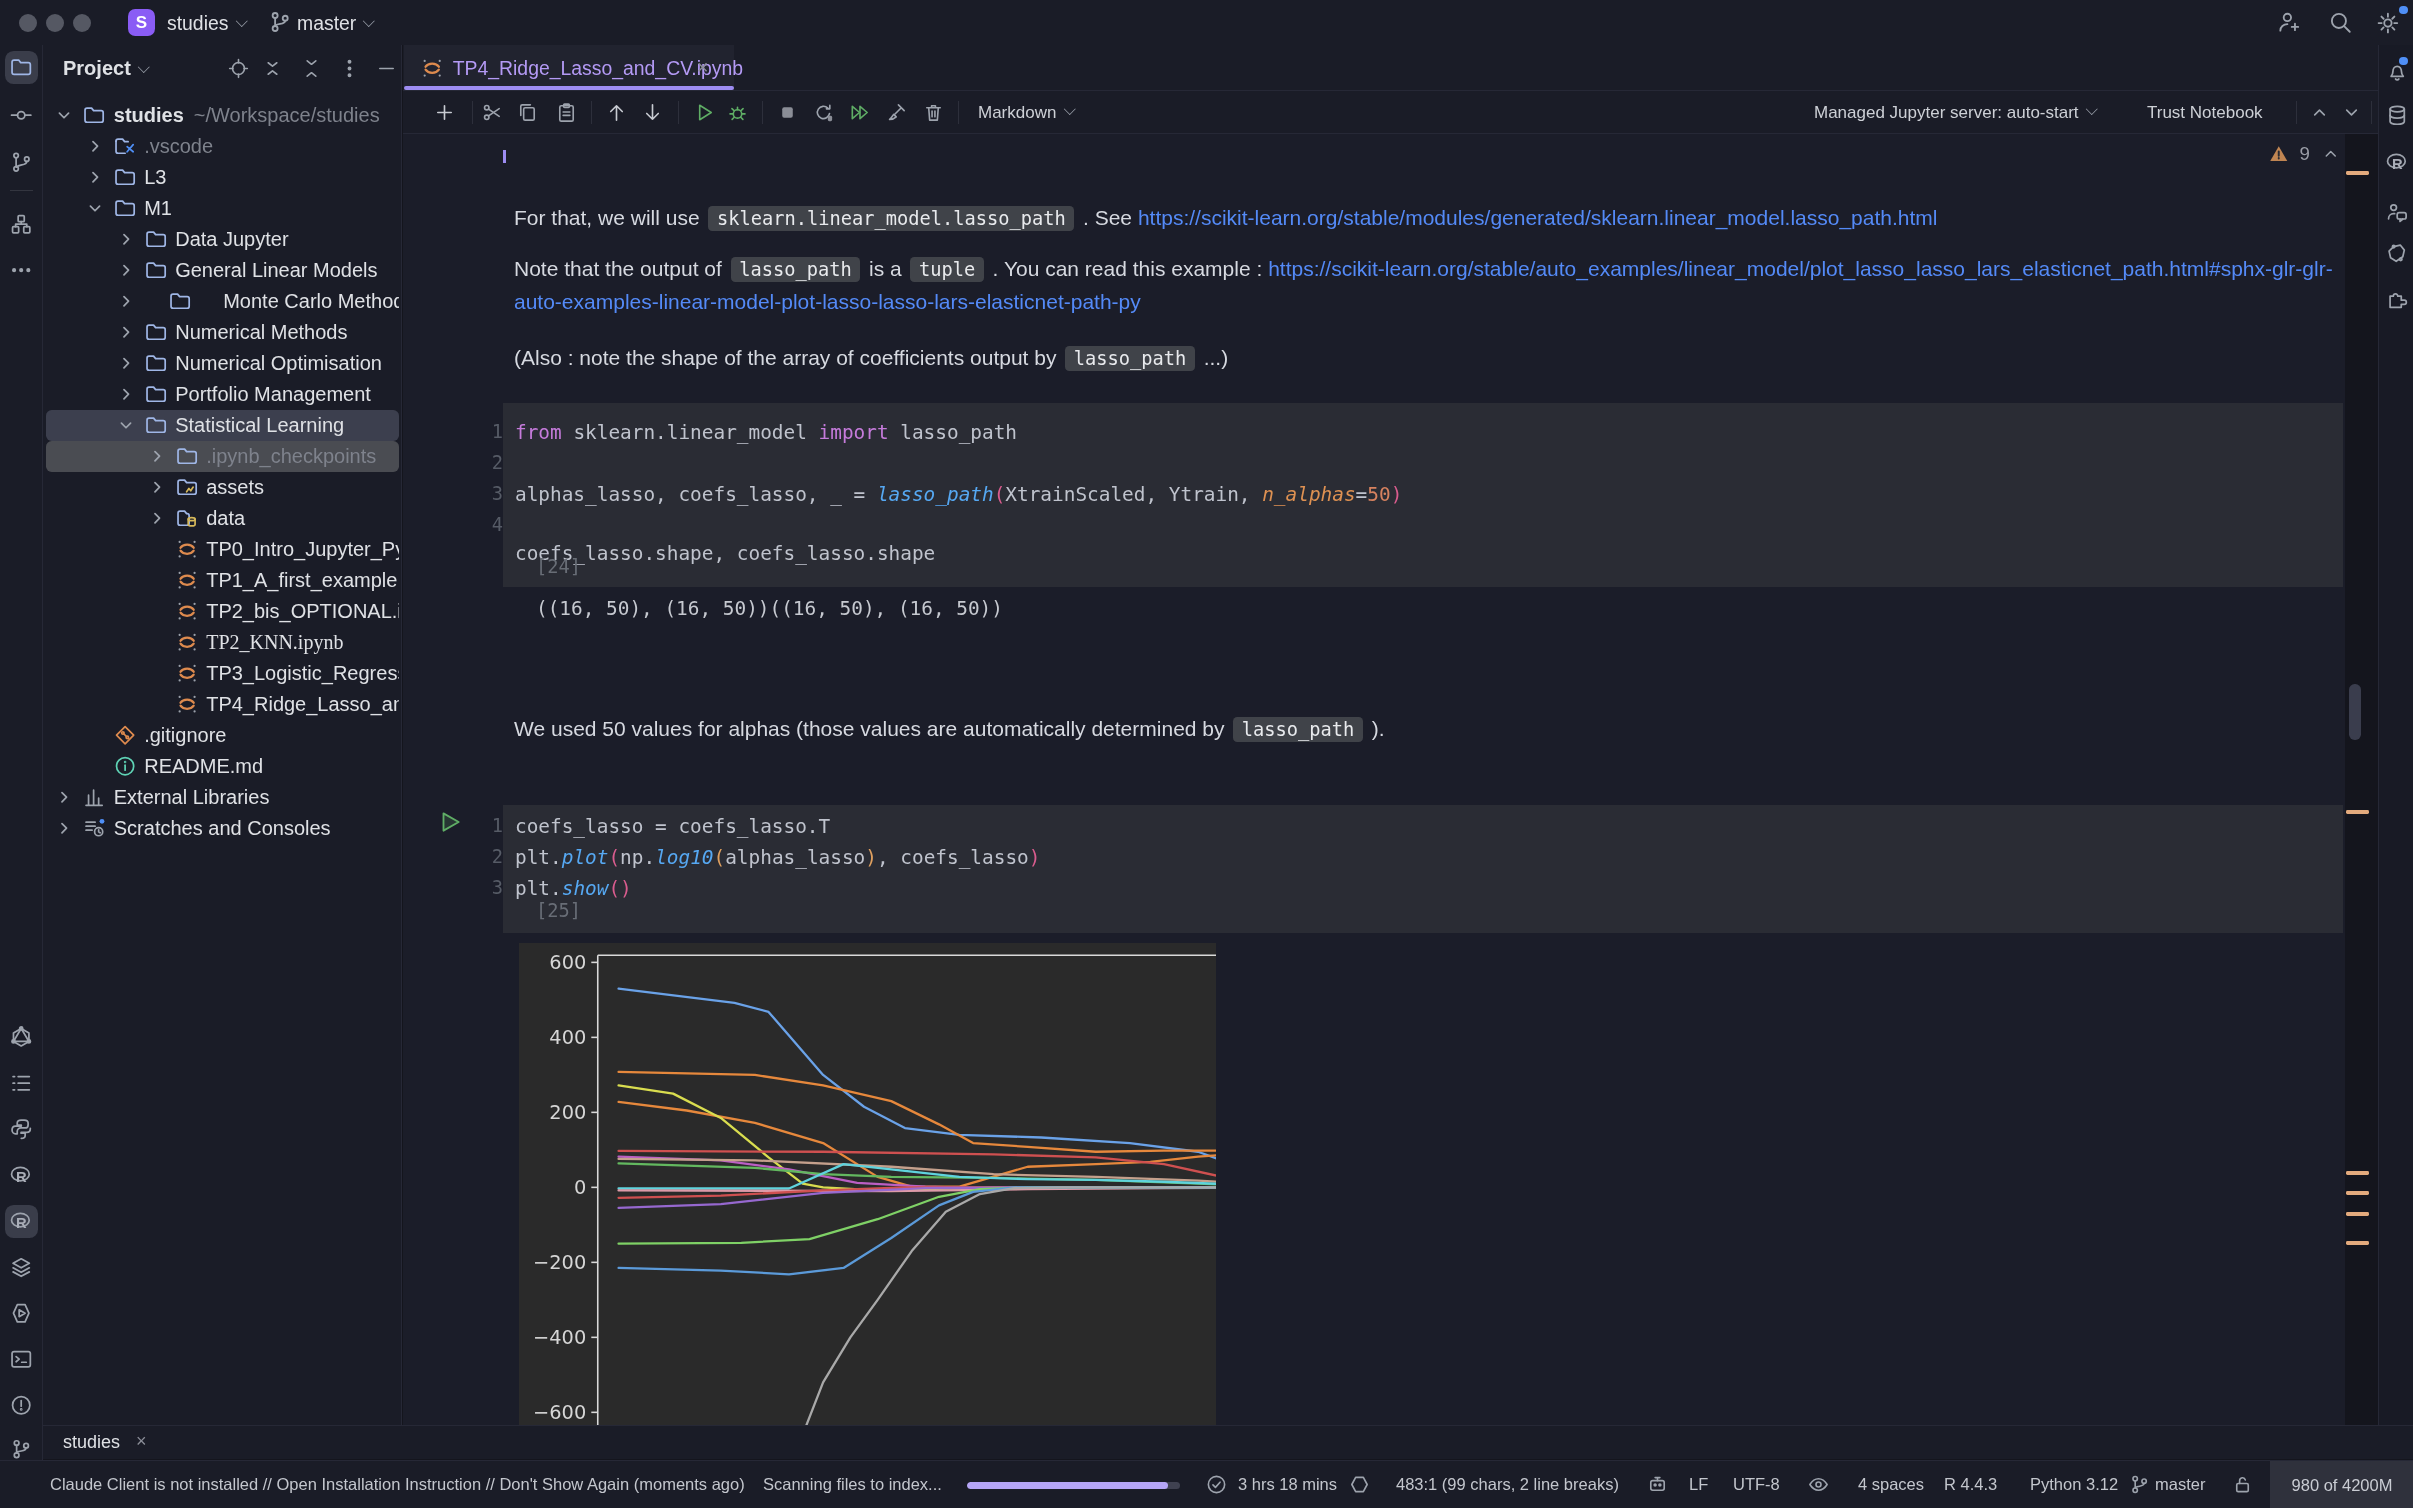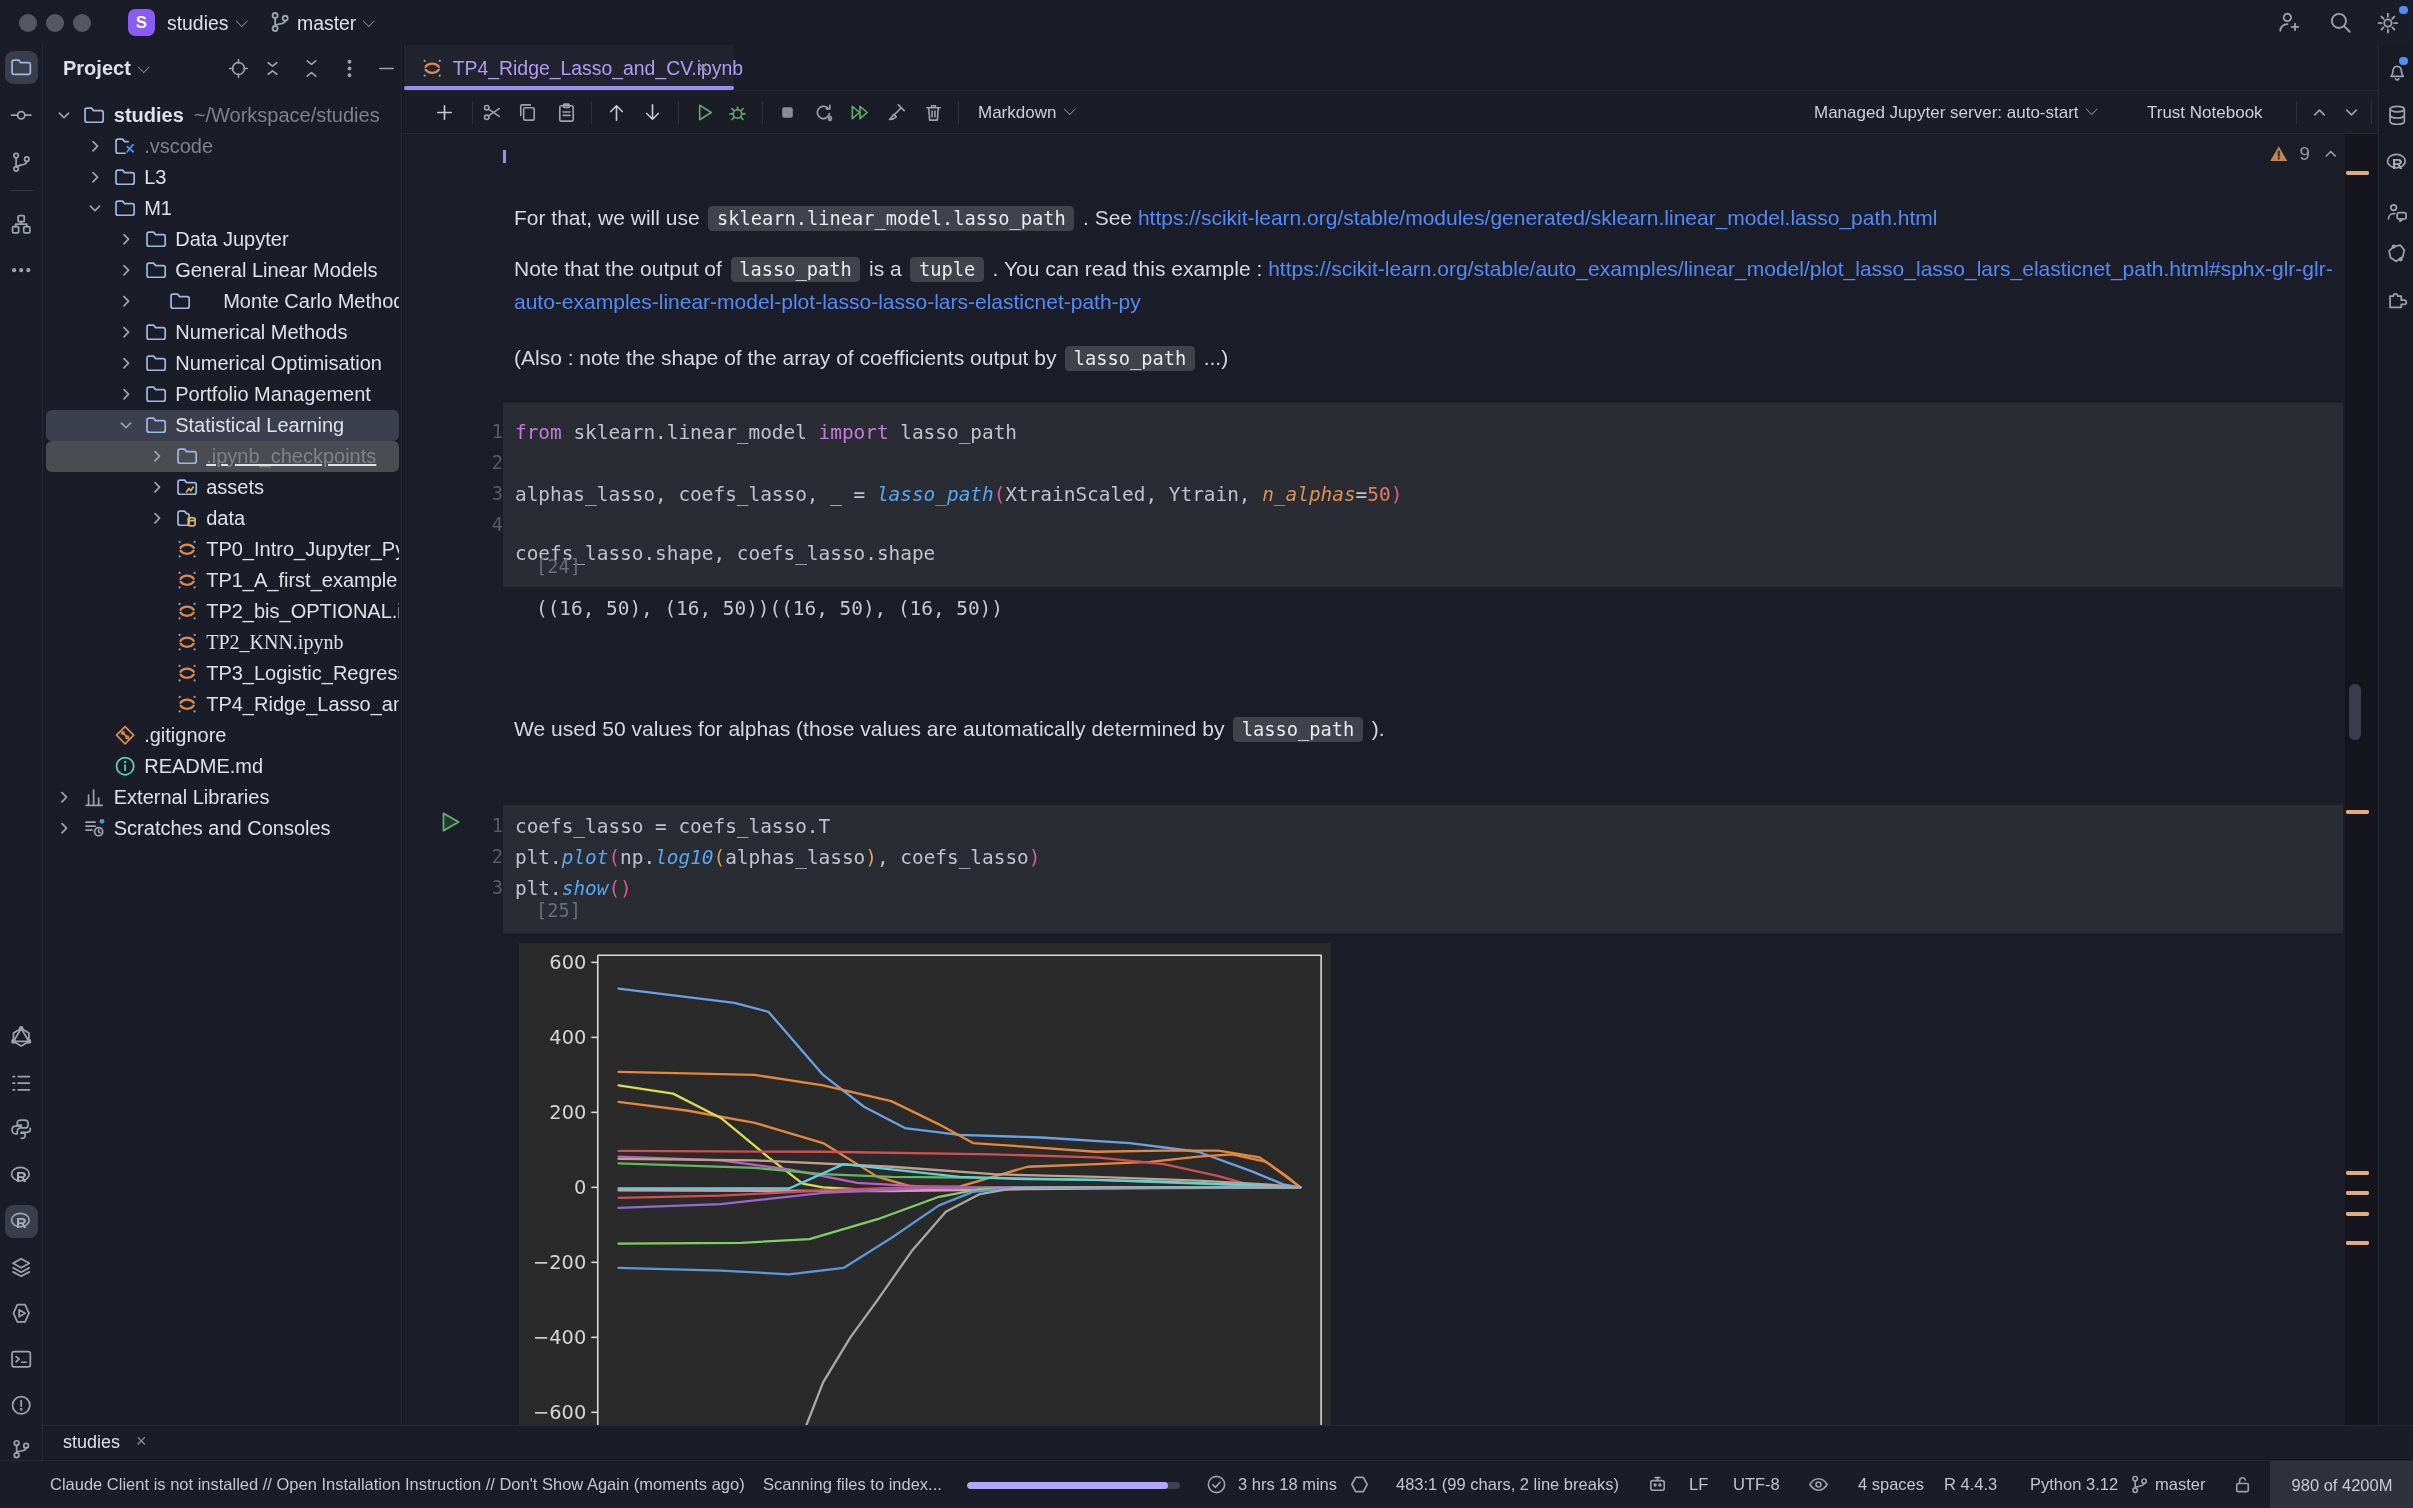--- a/index.html
+++ b/index.html
@@ -412,21 +412,21 @@
             <path d="M7.5 10l4.5 4.5L16.5 10"></path>
           </svg>
         </span>
         <span class="ticon ic">
           <svg viewBox="0 0 24 24" fill="none" stroke="#9da3ad" stroke-width="1.7" stroke-linecap="round" stroke-linejoin="round">
             <path d="M3 7c0-1.1.9-2 2-2h4.5l2 2.5H19c1.1 0 2 .9 2 2V17c0 1.1-.9 2-2 2H5c-1.1 0-2-.9-2-2z" stroke="#9fb6e6"></path>
           </svg>
         </span>
         <span class="lbl">Statistical Learning</span>
       </div>
-      <div class="trow hov dim" style="padding-left: 96px; text-decoration: underline;">
+      <div class="trow hov dim" style="padding-left: 96px;">
         <span class="slot ic">
           <svg viewBox="0 0 24 24" fill="none" stroke="#9da3ad" stroke-width="1.7" stroke-linecap="round" stroke-linejoin="round">
             <path d="M10 7.5l4.5 4.5L10 16.5"></path>
           </svg>
         </span>
         <span class="ticon ic">
           <svg viewBox="0 0 24 24" fill="none" stroke="#9da3ad" stroke-width="1.7" stroke-linecap="round" stroke-linejoin="round">
             <path d="M3 7c0-1.1.9-2 2-2h4.5l2 2.5H19c1.1 0 2 .9 2 2V17c0 1.1-.9 2-2 2H5c-1.1 0-2-.9-2-2z" stroke="#9fb6e6"></path>
           </svg>
         </span>
@@ -754,21 +754,21 @@
   <div id="cell2-code">
       <div class="gut" style="left: 45px; top: 681px;">1</div>
       <div class="cline" style="left: 112px; top: 681px;"><span>coefs_lasso = coefs_lasso.T</span></div>
       <div class="gut" style="left: 45px; top: 712px;">2</div>
       <div class="cline" style="left: 112px; top: 712px;"><span>plt.</span><span class="fn">plot</span><span class="pa">(</span><span>np.</span><span class="fn">log10</span><span class="pb">(</span><span>alphas_lasso</span><span class="pb">)</span><span>, coefs_lasso</span><span class="pa">)</span></div>
       <div class="gut" style="left: 45px; top: 743px;">3</div>
       <div class="cline" style="left: 112px; top: 743px;"><span>plt.</span><span class="fn">show</span><span class="pa">(</span><span class="pa">)</span></div>
     </div>
   <div class="exec" style="left:133px;top:766px">[25]</div>
 
-  <div id="figure" style="left:116px;top:809px;width:812px;height:483px">
+  <div id="figure" style="left:116px;top:809px;width:697px;height:483px">
     <svg id="chart-svg" width="812" height="488" viewBox="0 0 1130 680">
         <path d="M109 17H1117V680M109 17V680" stroke="#d9d9d9" stroke-width="2.2" fill="none"></path>
         <line x1="100" y1="27" x2="109" y2="27" stroke="#d9d9d9" stroke-width="2.2"></line>
         <text x="93" y="36" text-anchor="end" font-size="27" fill="#d6d6d6" font-family="DejaVu Sans, sans-serif">600</text>
         <line x1="100" y1="131.5" x2="109" y2="131.5" stroke="#d9d9d9" stroke-width="2.2"></line>
         <text x="93" y="140.5" text-anchor="end" font-size="27" fill="#d6d6d6" font-family="DejaVu Sans, sans-serif">400</text>
         <line x1="100" y1="236" x2="109" y2="236" stroke="#d9d9d9" stroke-width="2.2"></line>
         <text x="93" y="245" text-anchor="end" font-size="27" fill="#d6d6d6" font-family="DejaVu Sans, sans-serif">200</text>
         <line x1="100" y1="340.5" x2="109" y2="340.5" stroke="#d9d9d9" stroke-width="2.2"></line>
         <text x="93" y="349.5" text-anchor="end" font-size="27" fill="#d6d6d6" font-family="DejaVu Sans, sans-serif">0</text>

